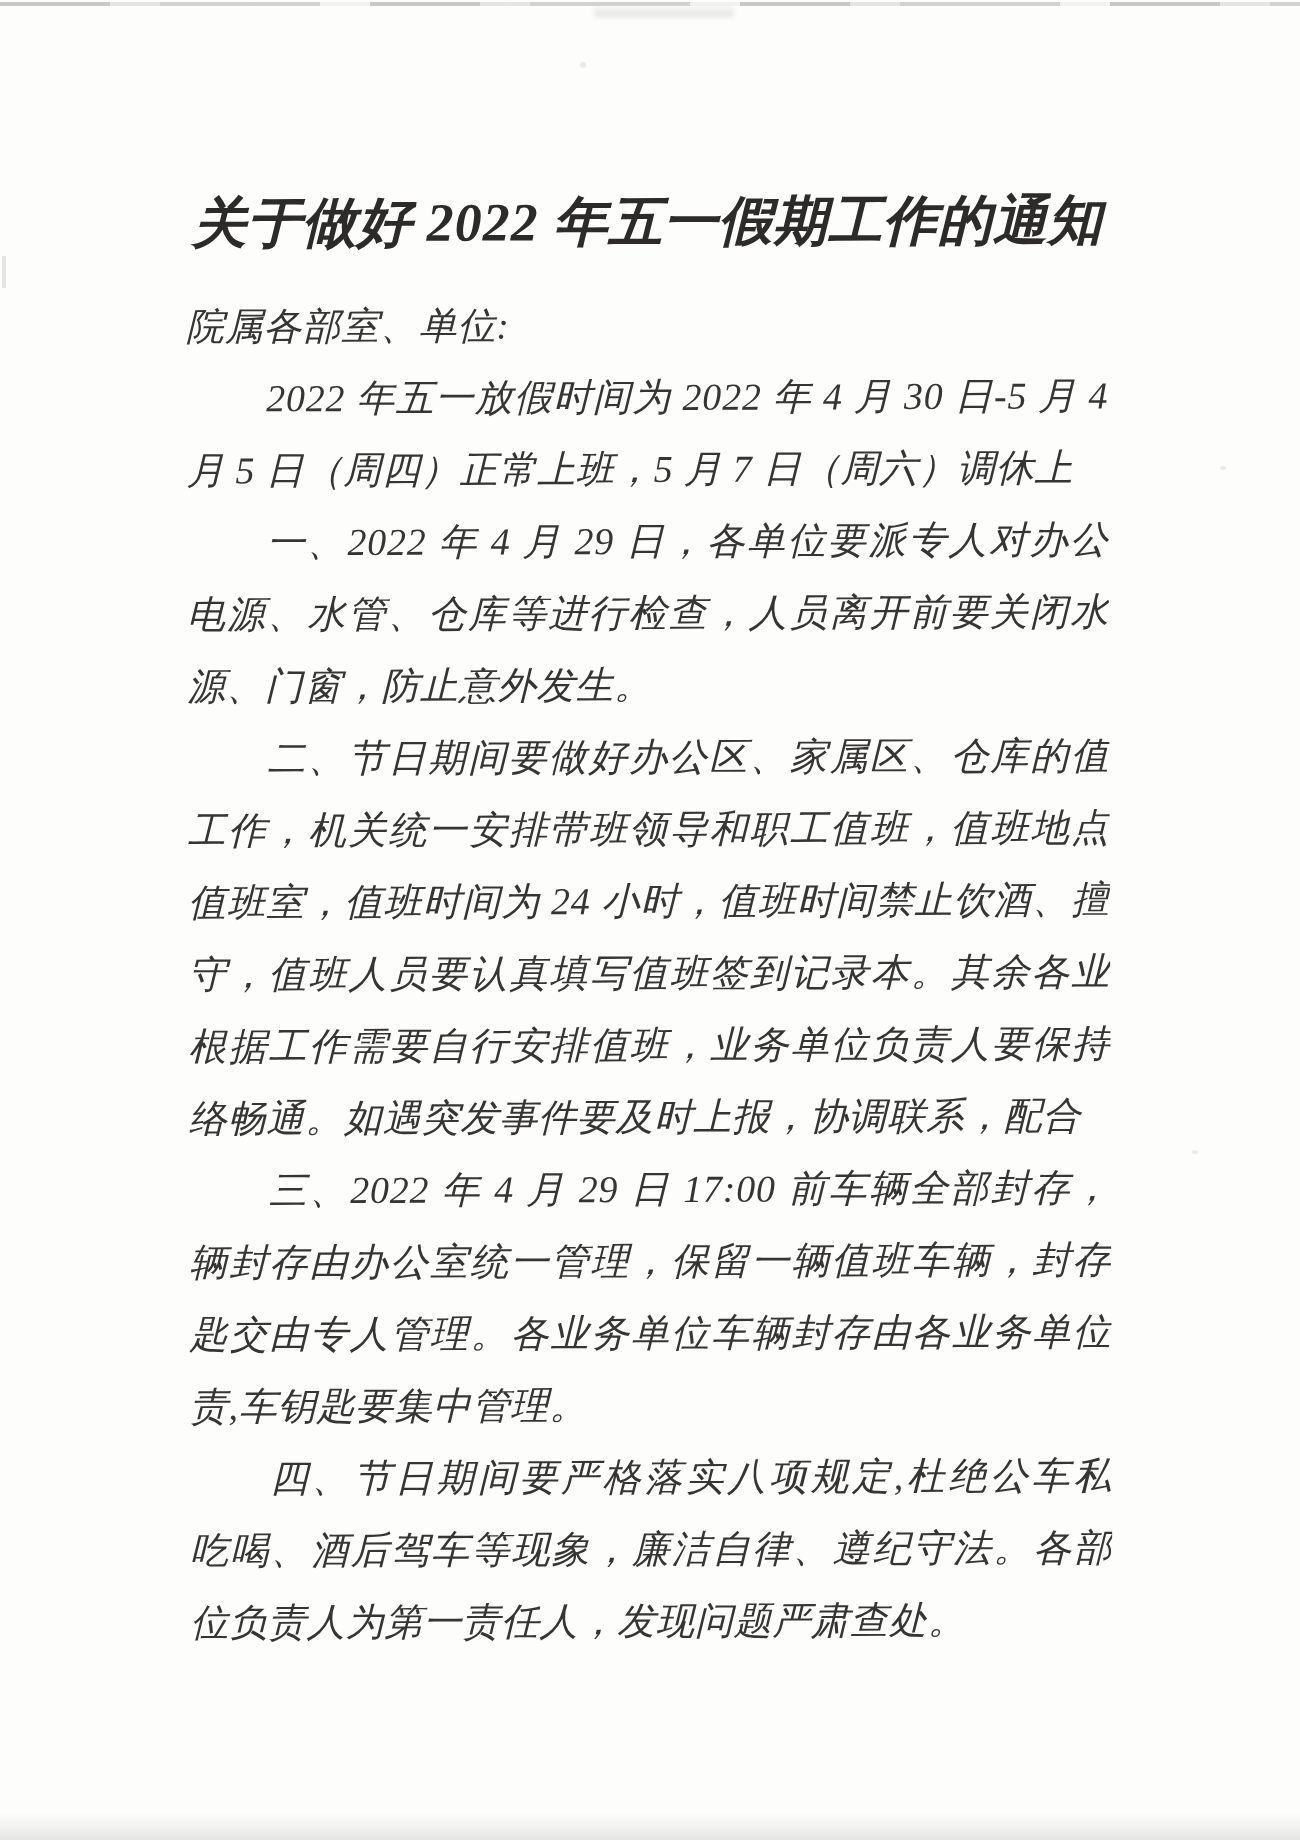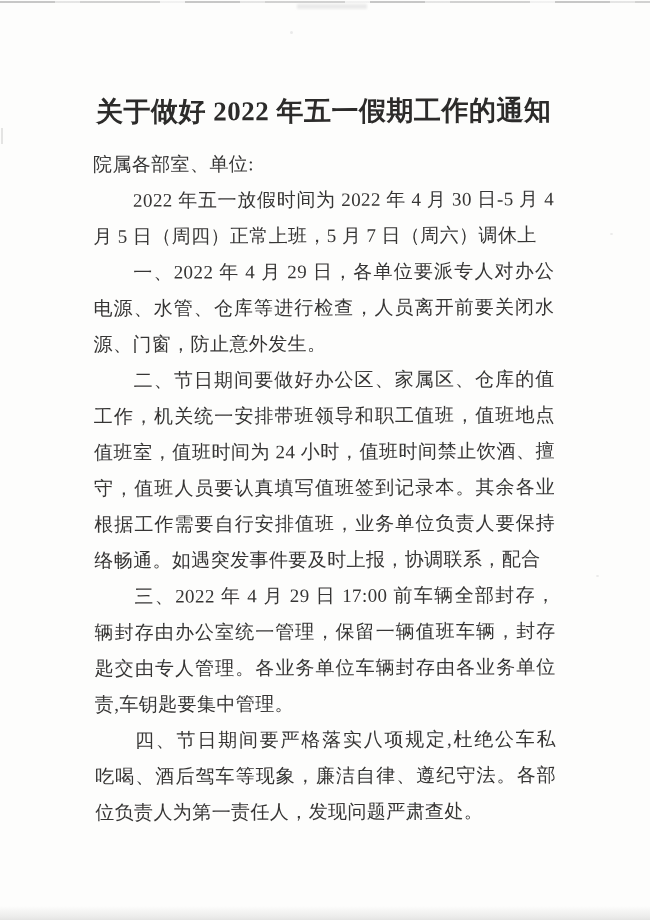--- a/index.html
+++ b/index.html
@@ -7,20 +7,21 @@
     padding: 0;
     background: #ffffff;
   }
   .page {
     position: relative;
     width: 650px;
     height: 920px;
     background: #fdfdfc;
     overflow: hidden;
     font-family: "Liberation Serif", "DejaVu Serif", serif;
+    font-style: italic;
   }
   
   .scan-top-line {
     position: absolute;
     top: 1px;
     left: 0;
     width: 650px;
     height: 2px;
     background: repeating-linear-gradient(90deg,
       #9b9b9b 0px, #9b9b9b 55px,

